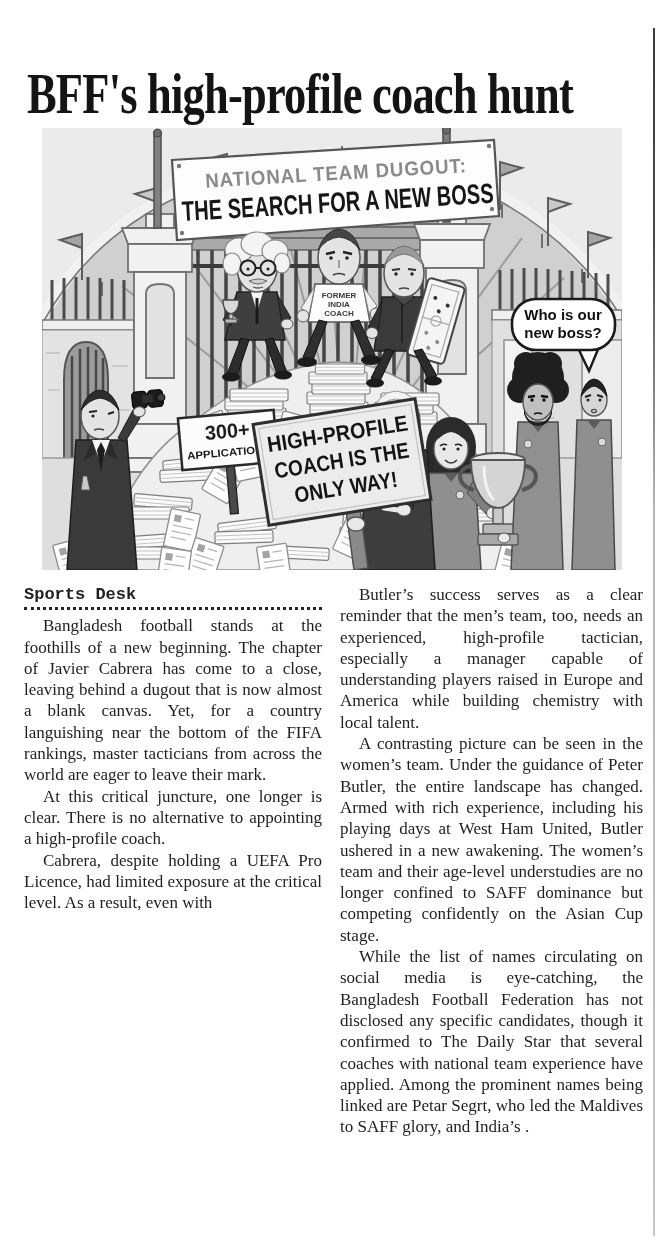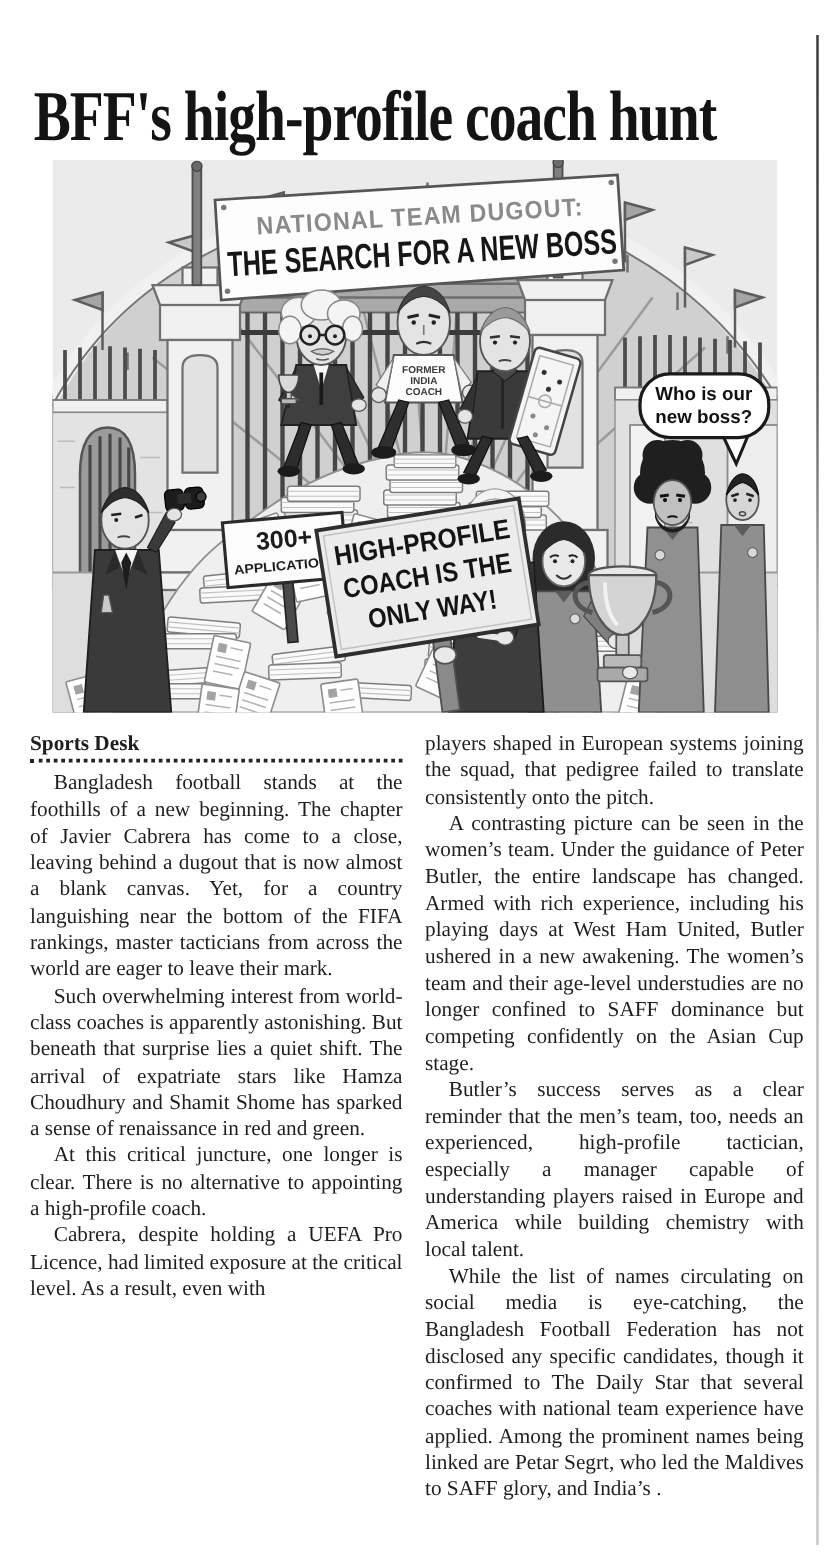--- a/index.html
+++ b/index.html
@@ -18,20 +18,21 @@
     position:absolute;left:653px;top:28px;width:2px;height:1208px;
     background:linear-gradient(#3c3c3c 0%,#4a4a4a 18%,#b5b5b5 40%,#c6c6c6 100%);
   }
   .article{position:absolute;left:24px;top:584px;width:620px;}
   .col{position:absolute;top:0;}
   .col1{left:0;width:298px;}
   .col2{left:316px;width:303px;}
   .byline{
     font-weight:bold;font-size:19px;line-height:22px;color:#181818;
     margin:0 0 1px 0;
+    font-family:Liberation Mono, monospace;
   }
   .dotrule{border-bottom:3.4px dotted #242424;height:1px;margin:1px 0 5px 0;}
   .article p{
     margin:0;font-size:17px;line-height:21.3px;text-align:justify;
     color:#1e1e1e;hyphens:auto;-webkit-hyphens:auto;
   }
   .article p.ind{text-indent:19px;}
   svg text{font-family:"Liberation Sans", sans-serif;}
 </style>
 </head>
@@ -510,23 +511,21 @@
 </svg>
 </div>
 
 <div class="page-rule"></div>
 
 <div class="article">
   <div class="col col1">
     <p class="byline">Sports Desk</p>
     <div class="dotrule"></div>
     <p class="ind">Bangladesh football stands at the foothills of a new beginning. The chapter of Javier Cabrera has come to a close, leaving behind a dugout that is now almost a blank canvas. Yet, for a country languishing near the bottom of the FIFA rankings, master tacticians from across the world are eager to leave their mark.</p>
-    <p class="ind">Such overwhelming interest from world-class coaches is apparently astonishing. But beneath that surprise lies a quiet shift. The arrival of expatriate stars like Hamza Choudhury and Shamit Shome has sparked a sense of renaissance in red and green.</p>
     <p class="ind">At this critical juncture, one longer is clear. There is no alternative to appointing a high-profile coach.</p>
     <p class="ind">Cabrera, despite holding a UEFA Pro Licence, had limited exposure at the critical level. As a result, even with</p>
   </div>
   <div class="col col2">
-    <p>players shaped in European systems joining the squad, that pedigree failed to translate consistently onto the pitch.</p>
+    <p class="ind">Butler’s success serves as a clear reminder that the men’s team, too, needs an experienced, high-profile tactician, especially a manager capable of understanding players raised in Europe and America while building chemistry with local talent.</p>
     <p class="ind">A contrasting picture can be seen in the women’s team. Under the guidance of Peter Butler, the entire landscape has changed. Armed with rich experience, including his playing days at West Ham United, Butler ushered in a new awakening. The women’s team and their age-level understudies are no longer confined to SAFF dominance but competing confidently on the Asian Cup stage.</p>
-    <p class="ind">Butler’s success serves as a clear reminder that the men’s team, too, needs an experienced, high-profile tactician, especially a manager capable of understanding players raised in Europe and America while building chemistry with local talent.</p>
     <p class="ind">While the list of names circulating on social media is eye-catching, the Bangladesh Football Federation has not disclosed any specific candidates, though it confirmed to The Daily Star that several coaches with national team experience have applied. Among the prominent names being linked are Petar Segrt, who led the Maldives to SAFF glory, and India’s .</p>
   </div>
 </div>
 
 </body></html>

